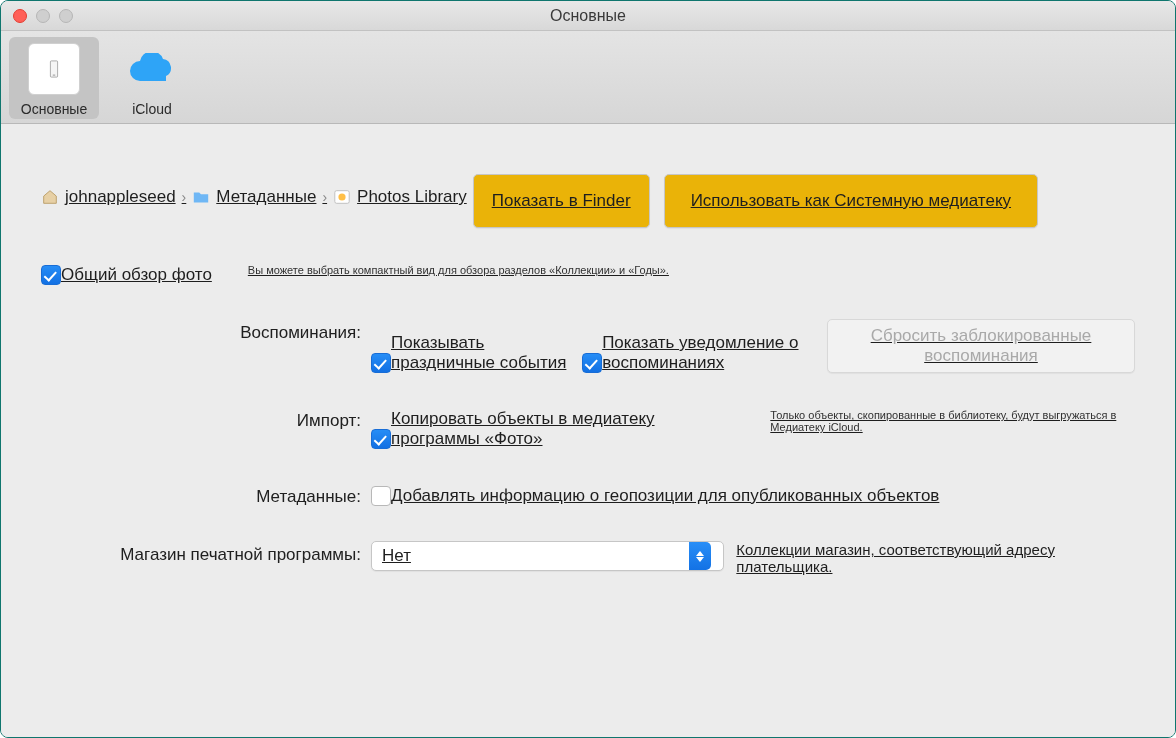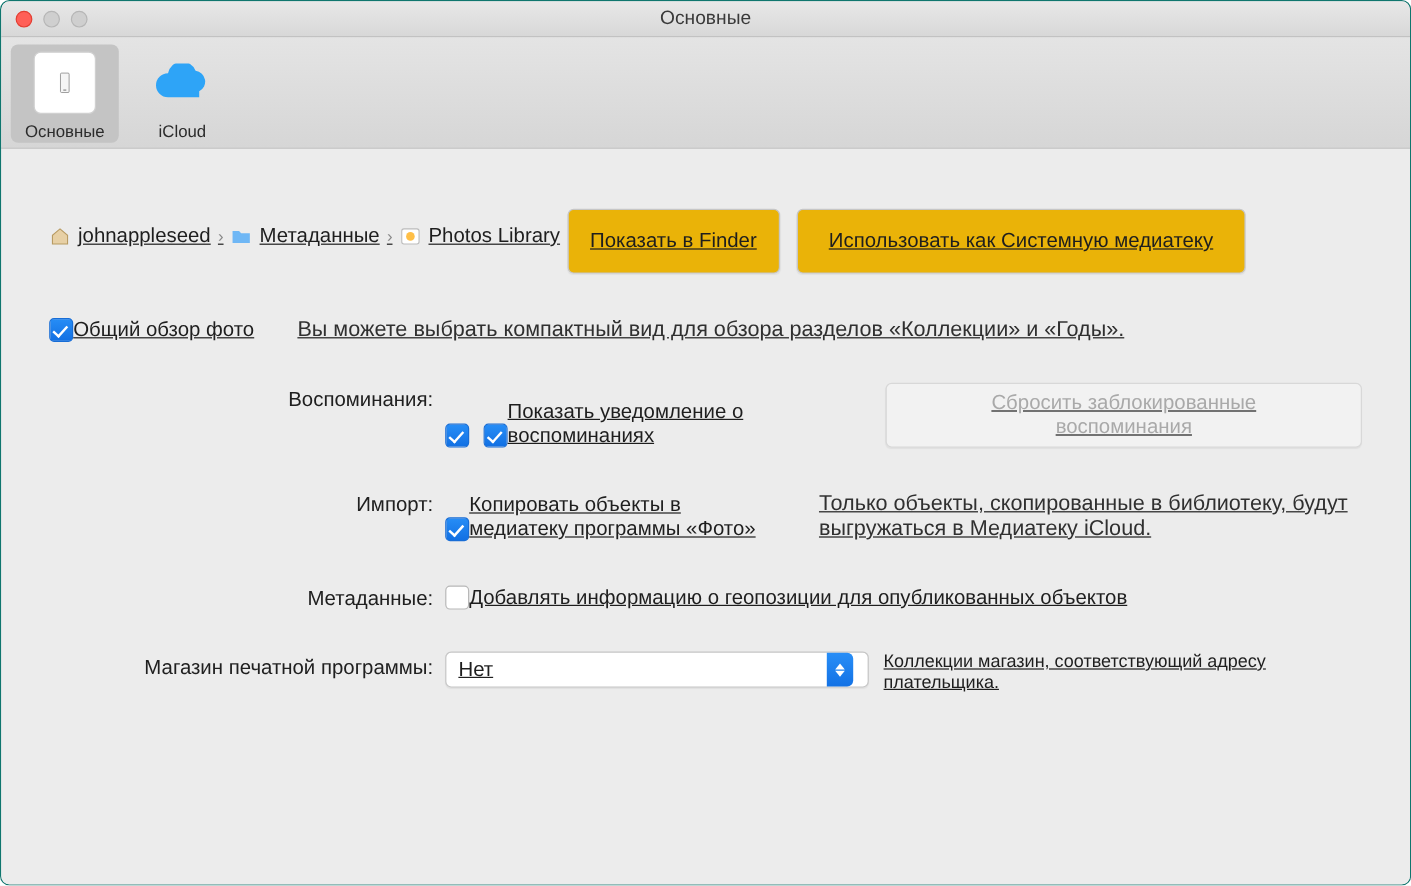--- a/index.html
+++ b/index.html
@@ -146,21 +146,21 @@
     background: linear-gradient(#268df6,#1270e3);
     border-color:#186dd6;
   }
   .checkbox.checked::after {
     content:"";
     width:10px;height:5px;
     border-left:2px solid #fff;border-bottom:2px solid #fff;
     transform:rotate(-48deg) translateY(-1px);
   }
   .desc {
-    font-size:18px;
+    font-size:11px;
     color:#303030;
     margin-left:30px;
     margin-top:2px;
   }
   .section-gap { height:26px; }
   .select {
     width:370px;
     height:30px;
     background:#fff;
     border:1px solid #c6c6c6;
@@ -259,20 +259,21 @@
       </div>
     </div>
 
     <div class="section-gap"></div>
 
     <div class="row">
       <div class="label-col">Воспоминания:</div>
       <div class="value-col">
         <div class="chk-line">
           <div class="checkbox checked"></div>
+          <span>Показывать праздничные события</span>
         </div>
         <div style="height:14px;"></div>
         <div class="chk-line">
           <div class="checkbox checked"></div>
           <span>Показать уведомление о воспоминаниях</span>
         </div>
         <div style="height:18px;"></div>
         <button class="btn disabled" style="width:fit-content;padding:6px 38px;">Сбросить заблокированные воспоминания</button>
       </div>
     </div>

